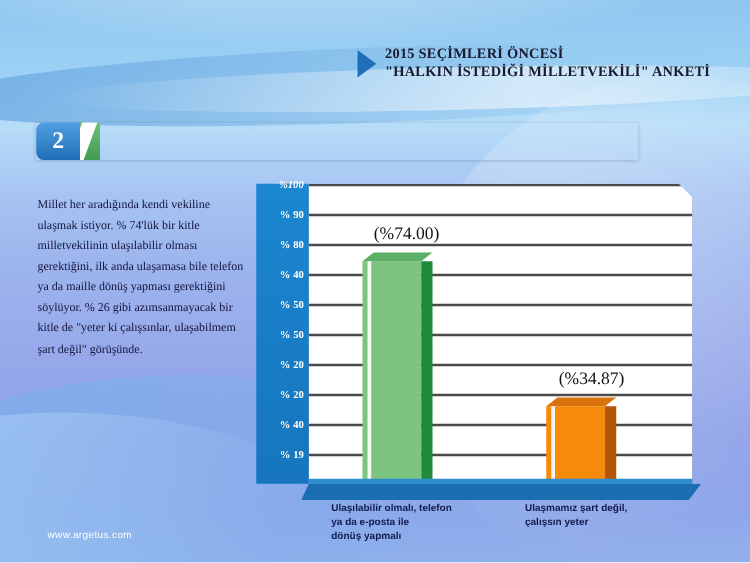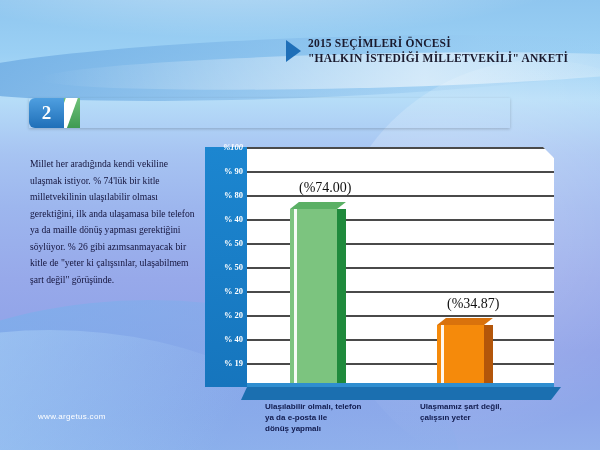--- a/index.html
+++ b/index.html
@@ -380,21 +380,21 @@
     font-size: 8px;
     font-weight: bold;
     color: #111b4e;
     line-height: 1.38;
   }
 
   
   #footer {
     position: absolute;
     left: 38px;
-    top: 412px;
+    top: 423px;
     font-family: "Liberation Sans", sans-serif;
     font-size: 8px;
     color: #ffffff;
     letter-spacing: 0.3px;
   }
 </style>
 </head>
 <body>
 
 <div id="slide">

